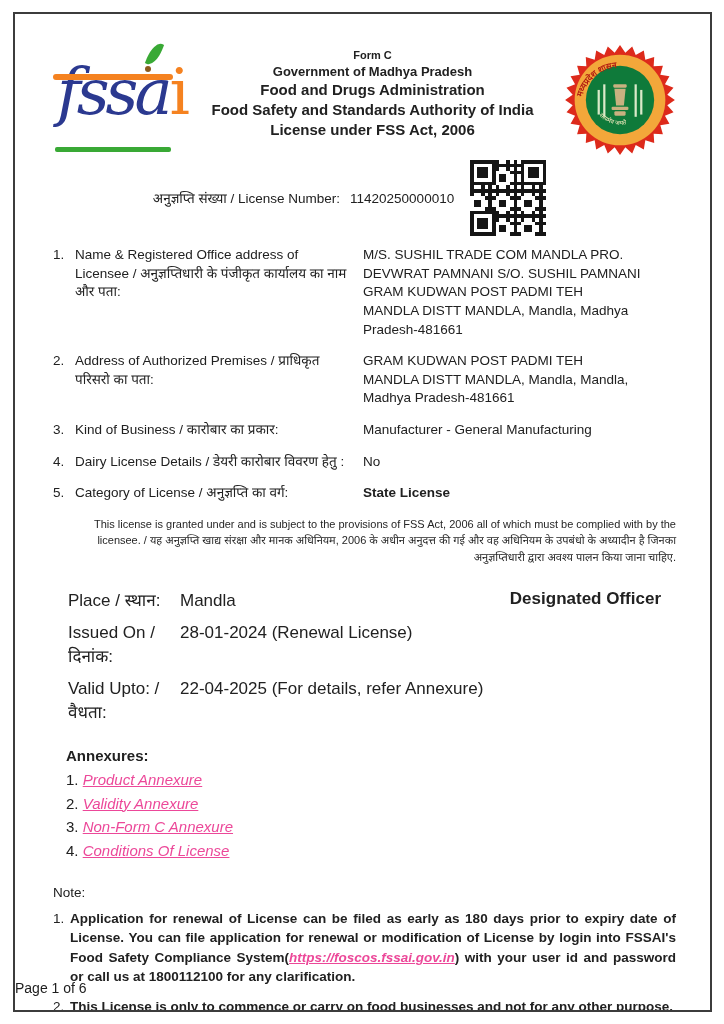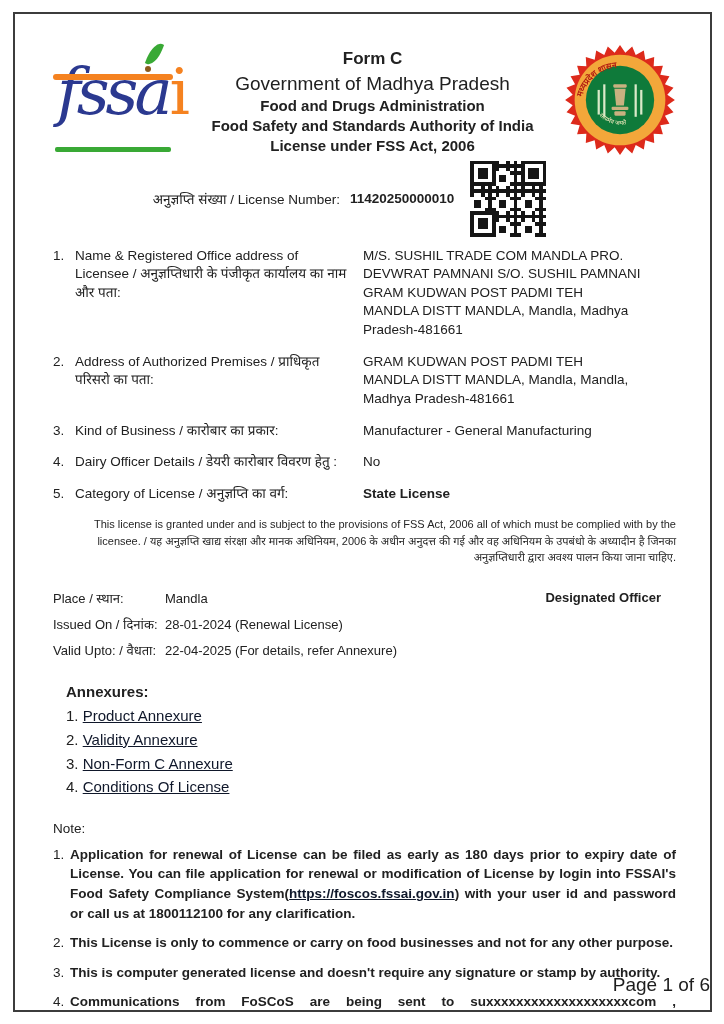--- a/index.html
+++ b/index.html
@@ -15,65 +15,65 @@
   .header { display:flex; align-items:flex-start; }
   .fssai-logo { width:128px; height:110px; position:relative; flex:none; margin-top:2px;text-align:center; }
   .fssai-word { position:absolute; left:4px; top:0px; font-family:"DejaVu Serif","Liberation Serif",serif; font-style:italic; font-size:64px; line-height:100px; letter-spacing:-4px; color:#2b3990; }
   .fssai-word .fssai-i { color:#f58220; font-style:normal; margin-left:1px; }
   .fssai-bar-orange { position:absolute; top:32px; left:0; width:120px; height:6px; background:#f58220; border-radius:3px; }
   .fssai-bar-green { position:absolute; bottom:0px; left:2px; width:116px; height:5px; background:#39a935; border-radius:2px; }
   .fssai-leaf { position:absolute; top:0px; left:96px; width:11px; height:24px; background:#39a935; border-radius:80% 0 80% 0; transform:rotate(22deg); }
   .fssai-leaf-dot { position:absolute; top:24px; left:92px; width:6px; height:6px; background:#8a5a1e; border-radius:50%; }
 
   .header-titles { flex:1; text-align:center; padding-top:8px; line-height:1.34; }
-  .t1 { font-size:17px; font-weight:bold; }
-  .t2 { font-size:19px; font-weight:normal; }
+  .t1 { font-size:11px; font-weight:bold; }
+  .t2 { font-size:13px; font-weight:bold; }
   .t3 { font-size:15px; font-weight:bold; }
 
   .emblem { width:112px; height:112px; flex:none; margin-top:4px; }
   .emblem svg { width:100%; height:100%; }
 
   
   .license-row { display:flex; align-items:center; justify-content:center; margin:2px 30px 0 0; min-height:80px; }
   .lic-label { font-size:13.5px; }
-  .lic-value { font-size:13.5px; font-weight:bold; margin-left:10px; }
+  .lic-value { font-size:13.5px; font-weight:normal; margin-left:10px; }
   .qr { width:76px; height:76px; margin-left:16px; display:grid; grid-template-columns:repeat(21,1fr); grid-template-rows:repeat(21,1fr); background:#fff; }
   .qr i { display:block; }
   .qr i.b { background:#151515; }
 
   
   .details { margin-top:8px; font-size:13.5px; }
   .drow { display:flex; margin-bottom:13px; line-height:1.38; }
   .dnum { flex:none; width:22px; }
   .dlabel { flex:none; width:288px; padding-right:16px; }
   .dvalue { flex:none; width:278px; }
   .bold { font-weight:bold; }
 
   .provision { font-size:11px; line-height:1.5; margin:12px 0 0 0; color:#262626;text-align:right; }
 
   
-  .issue-block { margin-top:24px; font-size:13px; position:relative; }
+  .issue-block { margin-top:24px; font-size:17px; position:relative;margin-left:15px; }
   .irow { display:flex; margin-bottom:8px; line-height:1.4; }
   .ilabel { flex:none; width:112px; }
   .officer { position:absolute; right:15px; top:0; font-weight:bold; }
 
   
   .annexures { margin-top:20px; margin-left:13px; font-size:15px; line-height:1.58; }
   .anx-heading { font-weight:bold; }
-  a { color:#0f172a; }
+  a { color:#ec4899;font-style:italic; }
 
   
   .note { margin-top:22px; font-size:13.5px; }
   .note-heading { font-weight:normal; margin-bottom:9px; }
   .note-item { display:flex; margin-bottom:10px; line-height:1.45; }
   .nnum { flex:none; width:17px; }
   .ntext { flex:1; font-weight:bold; text-align:justify; }
   .nlink { font-weight:bold; }
 
-  .footer { position:absolute; bottom:14px; left:0; right:0; text-align:right; font-size:19px; color:#1d1d1d; }
+  .footer { position:absolute; bottom:14px; left:0; right:0; text-align:left; font-size:14px; color:#1d1d1d; }
 </style>
 </head>
 <body>
 
 <div class="page">
   <div class="inner">
 
     <div class="header">
       <div class="fssai-logo">
         <div class="fssai-word"><span>fssa</span><span class="fssai-i">i</span></div>
@@ -577,21 +577,21 @@
         <span class="dlabel">Address of Authorized Premises / प्राधिकृत परिसरो का पता:</span>
         <span class="dvalue">GRAM KUDWAN POST PADMI TEH MANDLA DISTT MANDLA, Mandla, Mandla, Madhya Pradesh-481661</span>
       </div>
       <div class="drow">
         <span class="dnum">3.</span>
         <span class="dlabel">Kind of Business / कारोबार का प्रकार:</span>
         <span class="dvalue">Manufacturer -  General Manufacturing</span>
       </div>
       <div class="drow">
         <span class="dnum">4.</span>
-        <span class="dlabel">Dairy Officer Details / डेयरी कारोबार विवरण हेतु :</span>
+        <span class="dlabel">Dairy License Details / डेयरी कारोबार विवरण हेतु :</span>
         <span class="dvalue">No</span>
       </div>
       <div class="drow">
         <span class="dnum">5.</span>
         <span class="dlabel">Category of License / अनुज्ञप्ति का वर्ग:</span>
         <span class="dvalue bold">State License</span>
       </div>
     </div>
 
     <p class="provision">This license is granted under and is subject to the provisions of FSS Act, 2006 all of which must be complied with by the licensee. / यह अनुज्ञप्ति खाद्य संरक्षा और मानक अधिनियम, 2006 के अधीन अनुदत्त की गई और वह अधिनियम के उपबंधो के अध्यादीन है जिनका अनुज्ञप्तिधारी द्वारा अवश्य पालन किया जाना चाहिए.</p>

